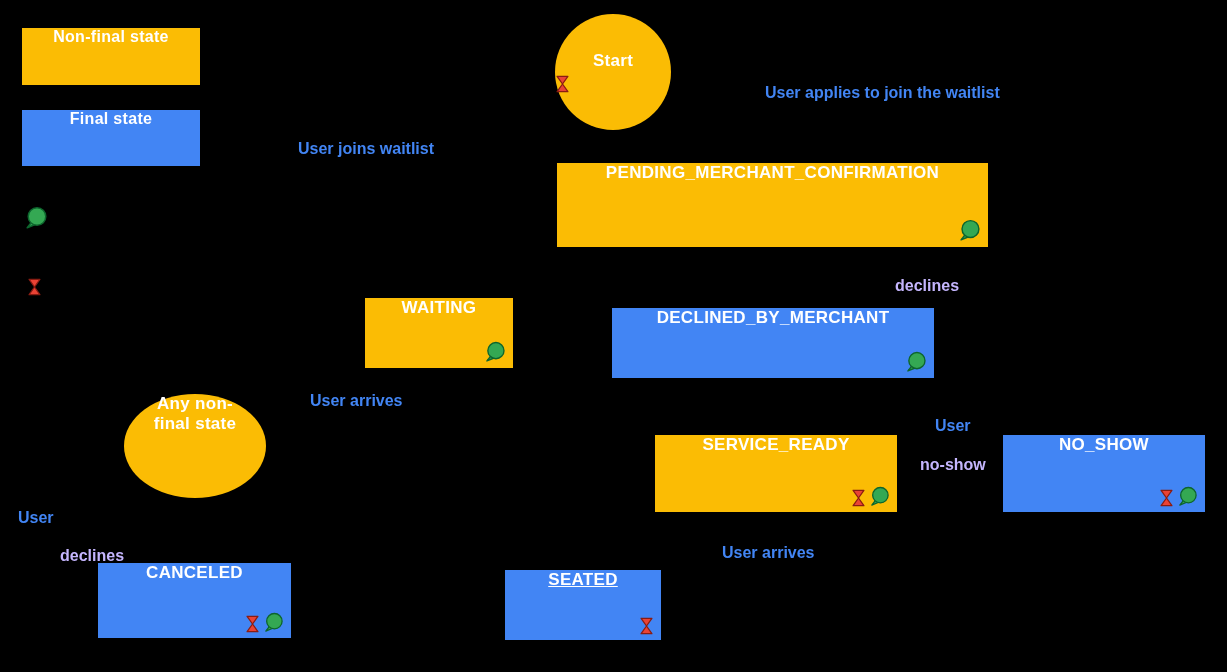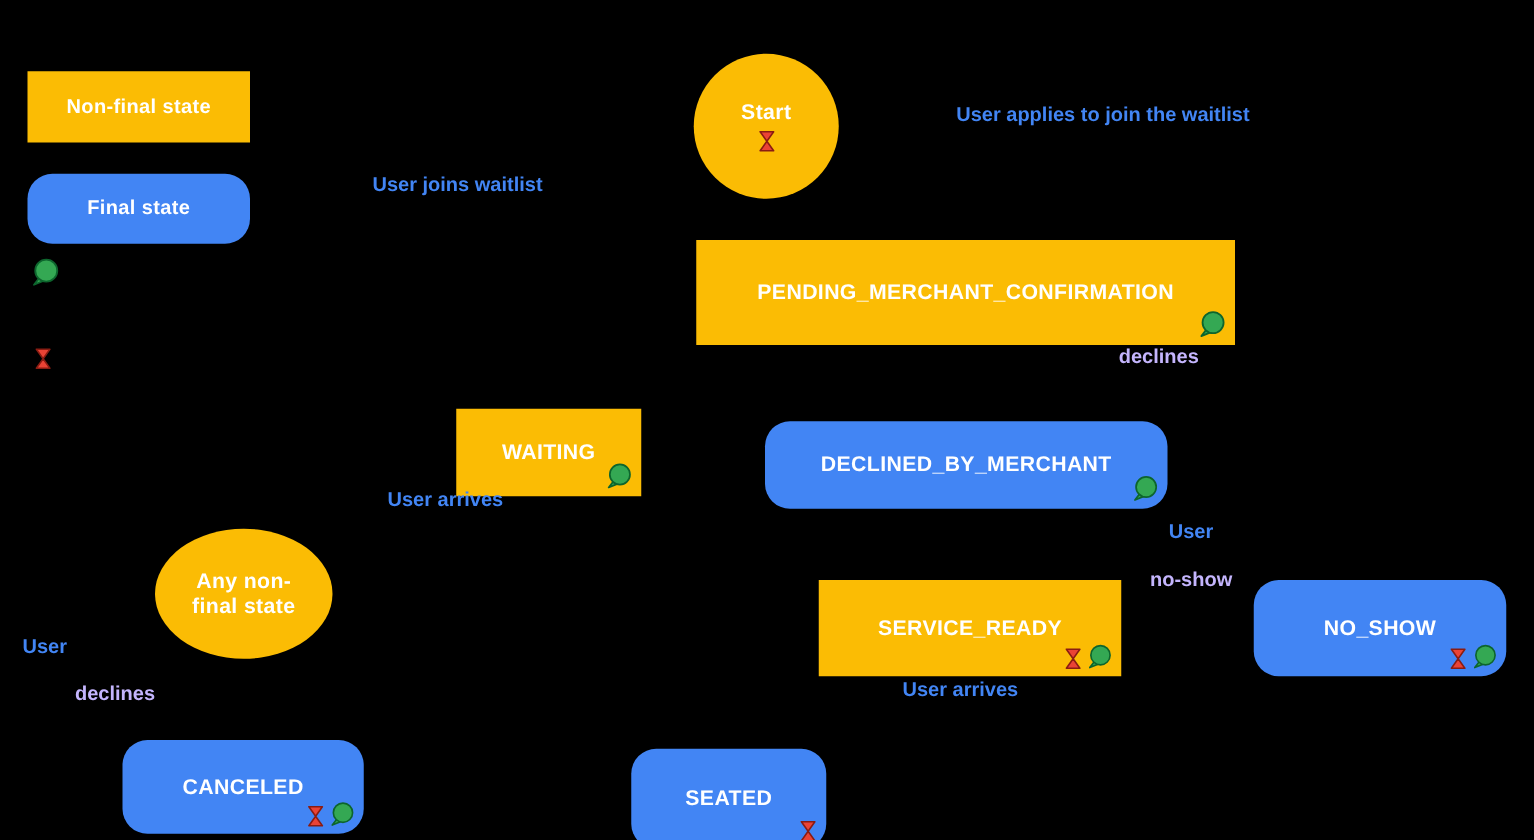--- a/index.html
+++ b/index.html
@@ -10,50 +10,48 @@
     position: relative;
     width: 1227px;
     height: 672px;
     background: #000000;
     overflow: hidden;
   }
 
   .node {
     position: absolute;
     display: flex;
-    align-items: center;
     justify-content: center;
     color: #ffffff;
     font-weight: bold;
     text-align: center;
     font-size: 17px;
     letter-spacing: 0.3px;
-    margin-top: 29px;
   }
   .rect-yellow { background: #FBBC04; }
-  .rect-blue   { background: #4285F4; border-radius: 20px; }
+  .rect-blue   { background: #4285F4; }
 
   .legend-nonfinal { left: 22px;  top: 28px;  width: 178px; height: 57px; font-size: 16px; }
   .legend-final    { left: 22px;  top: 110px; width: 178px; height: 56px; font-size: 16px; }
 
   .start-circle {
     left: 555px; top: 14px; width: 116px; height: 116px;
     border-radius: 50%;
     flex-direction: column;
     gap: 4px;
   }
 
   .pending       { left: 557px;  top: 163px; width: 431px; height: 84px; }
   .waiting       { left: 365px;  top: 298px; width: 148px; height: 70px; }
   .declined      { left: 612px;  top: 308px; width: 322px; height: 70px; }
   .checked-in    { left: 337px;  top: 435px; width: 202px; height: 77px; }
   .service-ready { left: 655px;  top: 435px; width: 242px; height: 77px; }
   .no-show       { left: 1003px; top: 435px; width: 202px; height: 77px; }
   .canceled      { left: 98px;   top: 563px; width: 193px; height: 75px; }
-  .seated        { left: 505px;  top: 570px; width: 156px; height: 80px; }
+  .seated        { left: 505px;  top: 570px; width: 156px; height: 70px; text-decoration: underline; }
 
   .any-ellipse {
     left: 124px; top: 394px; width: 142px; height: 104px;
     border-radius: 50%;
     font-size: 17px;
     line-height: 1.2;
   }
   .any-ellipse .wrap { display: inline-block; width: 86px; }
 
   .node-icons {

